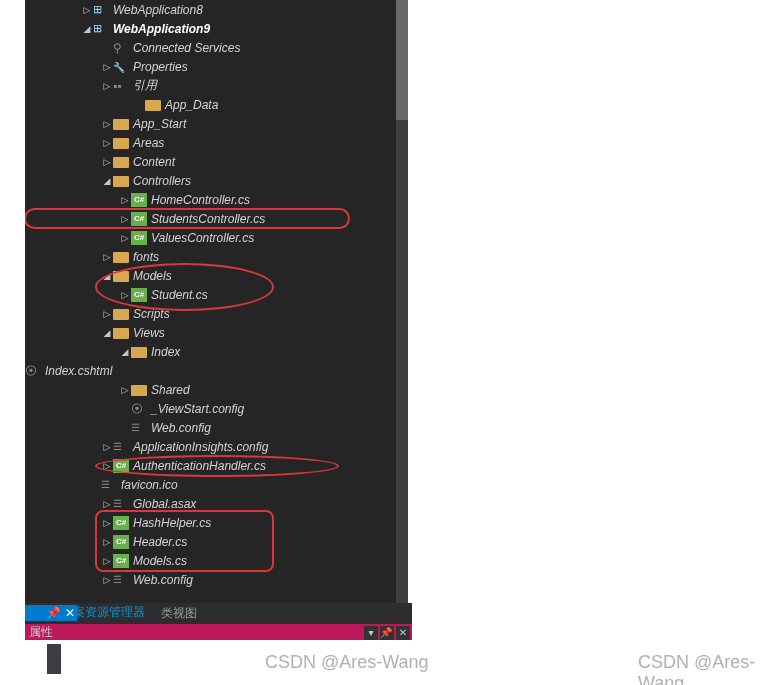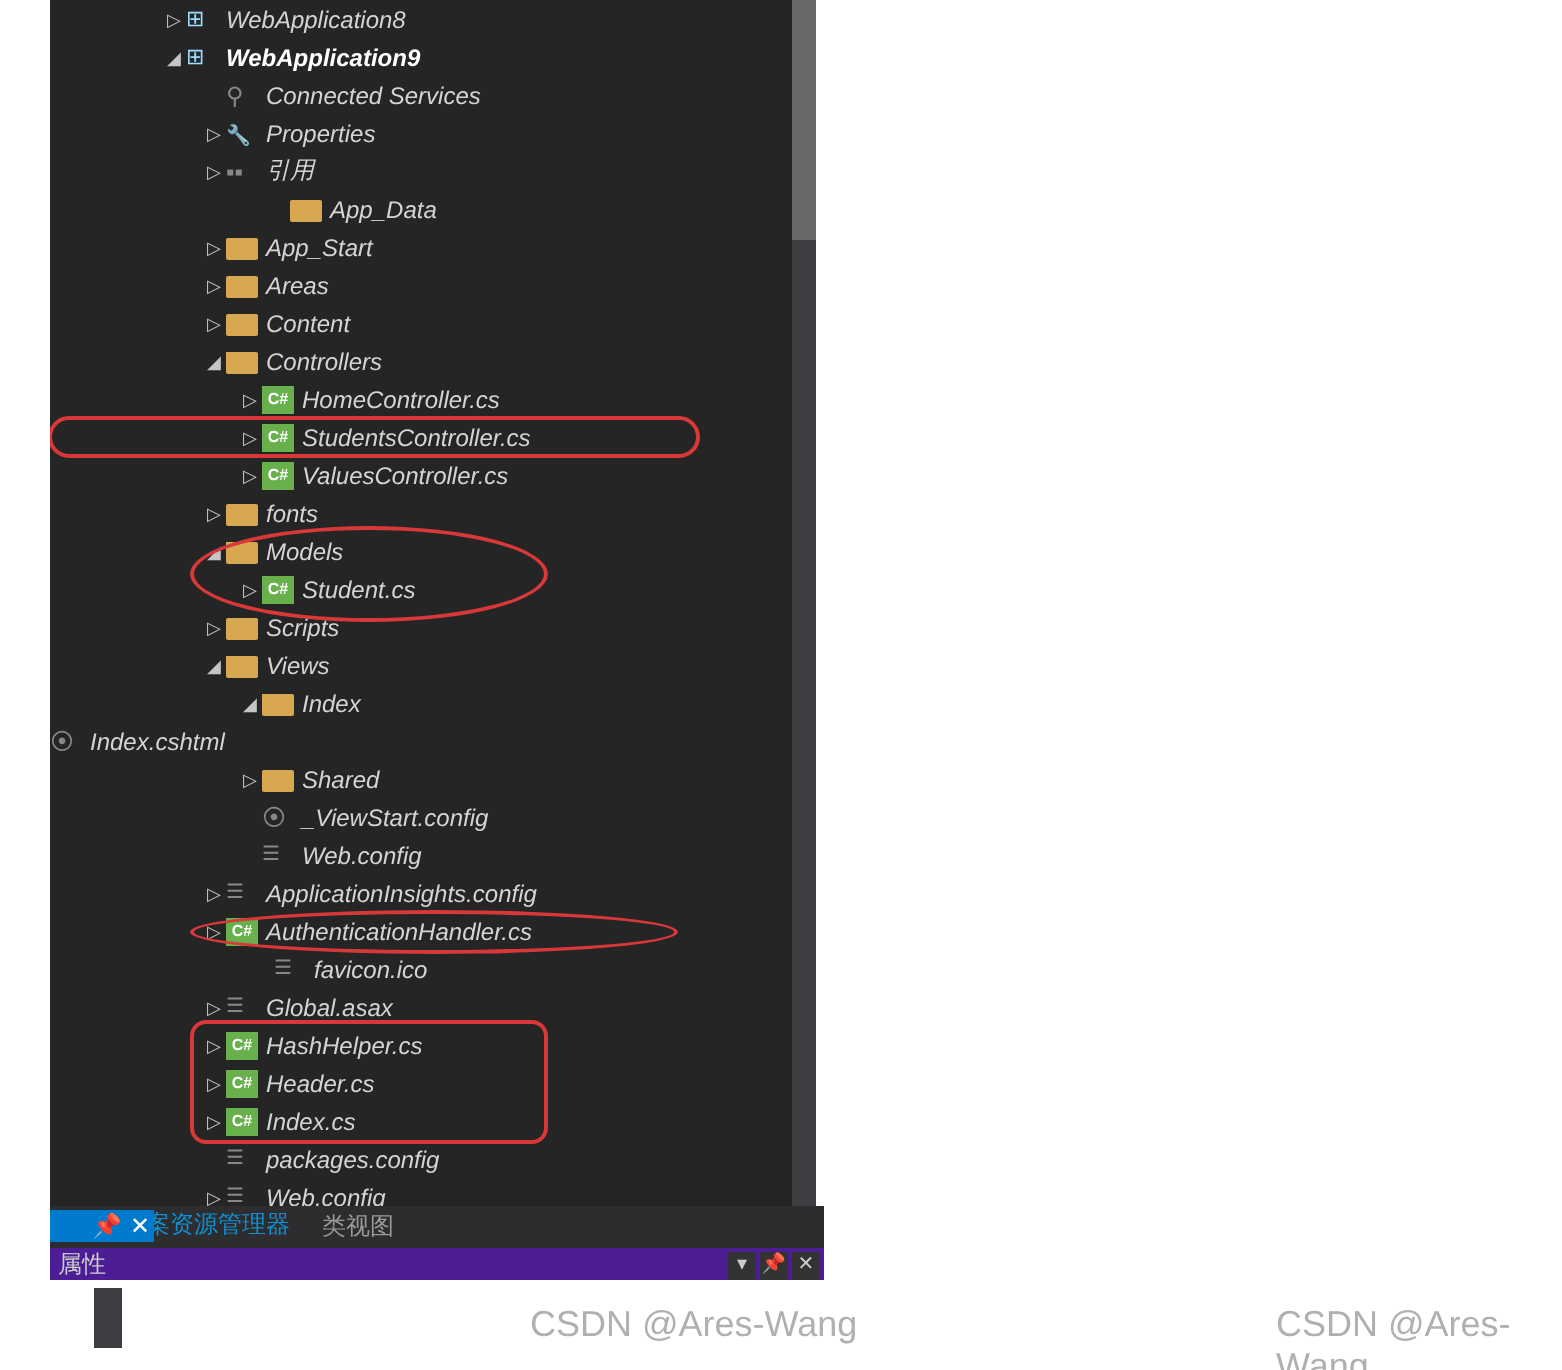--- a/index.html
+++ b/index.html
@@ -19,21 +19,21 @@
 .svc::before { content:"⚲"; }
 .wrench::before { content:"🔧"; font-size:10px; }
 .html::before { content:"⦿"; color:#888; }
 .txt { color:#d4d4d4;font-style:italic; }
 .bold { font-weight:bold; color:#fff; }
 .highlight { outline:2px solid #d93838; outline-offset:-1px; border-radius:10px; }
 .circle { position:absolute; border:2px solid #d93838; border-radius:50%/50%; pointer-events:none; }
 .tabs { position:absolute; left:0; bottom:16px; height:21px; background:#2d2d30; width:100%; display:flex; align-items:center; padding-left:4px; }
 .tab { padding:3px 8px; color:#999; cursor:pointer; }
 .tab.active { color:#0e90d2; border-bottom:2px solid #0e90d2; }
-.prop { position:absolute; left:0; bottom:0; height:16px; width:100%; background:#4c1d95; color:#ccc; padding-left:4px; display:flex; align-items:center; }
+.prop { position:absolute; left:0; bottom:0; height:16px; width:100%; background:#be185d; color:#ccc; padding-left:4px; display:flex; align-items:center; }
 .pinbar { position:absolute; left:25px; top:605px; width:50px; height:16px; background:#007acc; display:flex; align-items:center; justify-content:flex-end; padding-right:2px; gap:4px; color:#fff; }
 .closex { position:absolute; right:2px; top:2px; display:flex; gap:2px; }
 .closex span { width:14px; height:14px; background:#333; color:#ccc; text-align:center; line-height:14px; font-size:10px; cursor:pointer; }
 .scrollbar { position:absolute; right:0; top:0; width:12px; height:603px; background:#3e3e42; }
 .thumb { position:absolute; right:0; top:0; width:12px; height:120px; background:#686868; }
 .watermark { position:absolute; color:#b0b0b0; font-size:18px; pointer-events:none; }
 .leftbar { position:absolute; left:47px; top:644px; width:14px; height:30px; background:#3e3e42; }
 </style>
 </head>
 <body>
@@ -159,21 +159,21 @@
     <div class="row" style="padding-left:76px">
       <span class="arr">▷</span>
       <span class="ico cfg"></span>
       <span class="txt">ApplicationInsights.config</span>
     </div>
     <div class="row" style="padding-left:76px">
       <span class="arr">▷</span>
       <span class="ico cs"></span>
       <span class="txt">AuthenticationHandler.cs</span>
     </div>
-    <div class="row" style="padding-left:112px">
+    <div class="row" style="padding-left:76px">
       <span class="ico cfg"></span>
       <span class="txt">favicon.ico</span>
     </div>
     <div class="row" style="padding-left:76px">
       <span class="arr">▷</span>
       <span class="ico cfg"></span>
       <span class="txt">Global.asax</span>
     </div>
     <div class="row" style="padding-left:76px">
       <span class="arr">▷</span>
@@ -181,25 +181,21 @@
       <span class="txt">HashHelper.cs</span>
     </div>
     <div class="row" style="padding-left:76px">
       <span class="arr">▷</span>
       <span class="ico cs"></span>
       <span class="txt">Header.cs</span>
     </div>
     <div class="row" style="padding-left:76px">
       <span class="arr">▷</span>
       <span class="ico cs"></span>
-      <span class="txt">Index.cs</span>
-    </div>
-    <div class="row" style="padding-left:88px">
-      <span class="ico cfg"></span>
-      <span class="txt">packages.config</span>
+      <span class="txt">Models.cs</span>
     </div>
     <div class="row" style="padding-left:76px">
       <span class="arr">▷</span>
       <span class="ico cfg"></span>
       <span class="txt">Web.config</span>
     </div>
 
     <div class="scrollbar">
       <div class="thumb"></div>
     </div>

